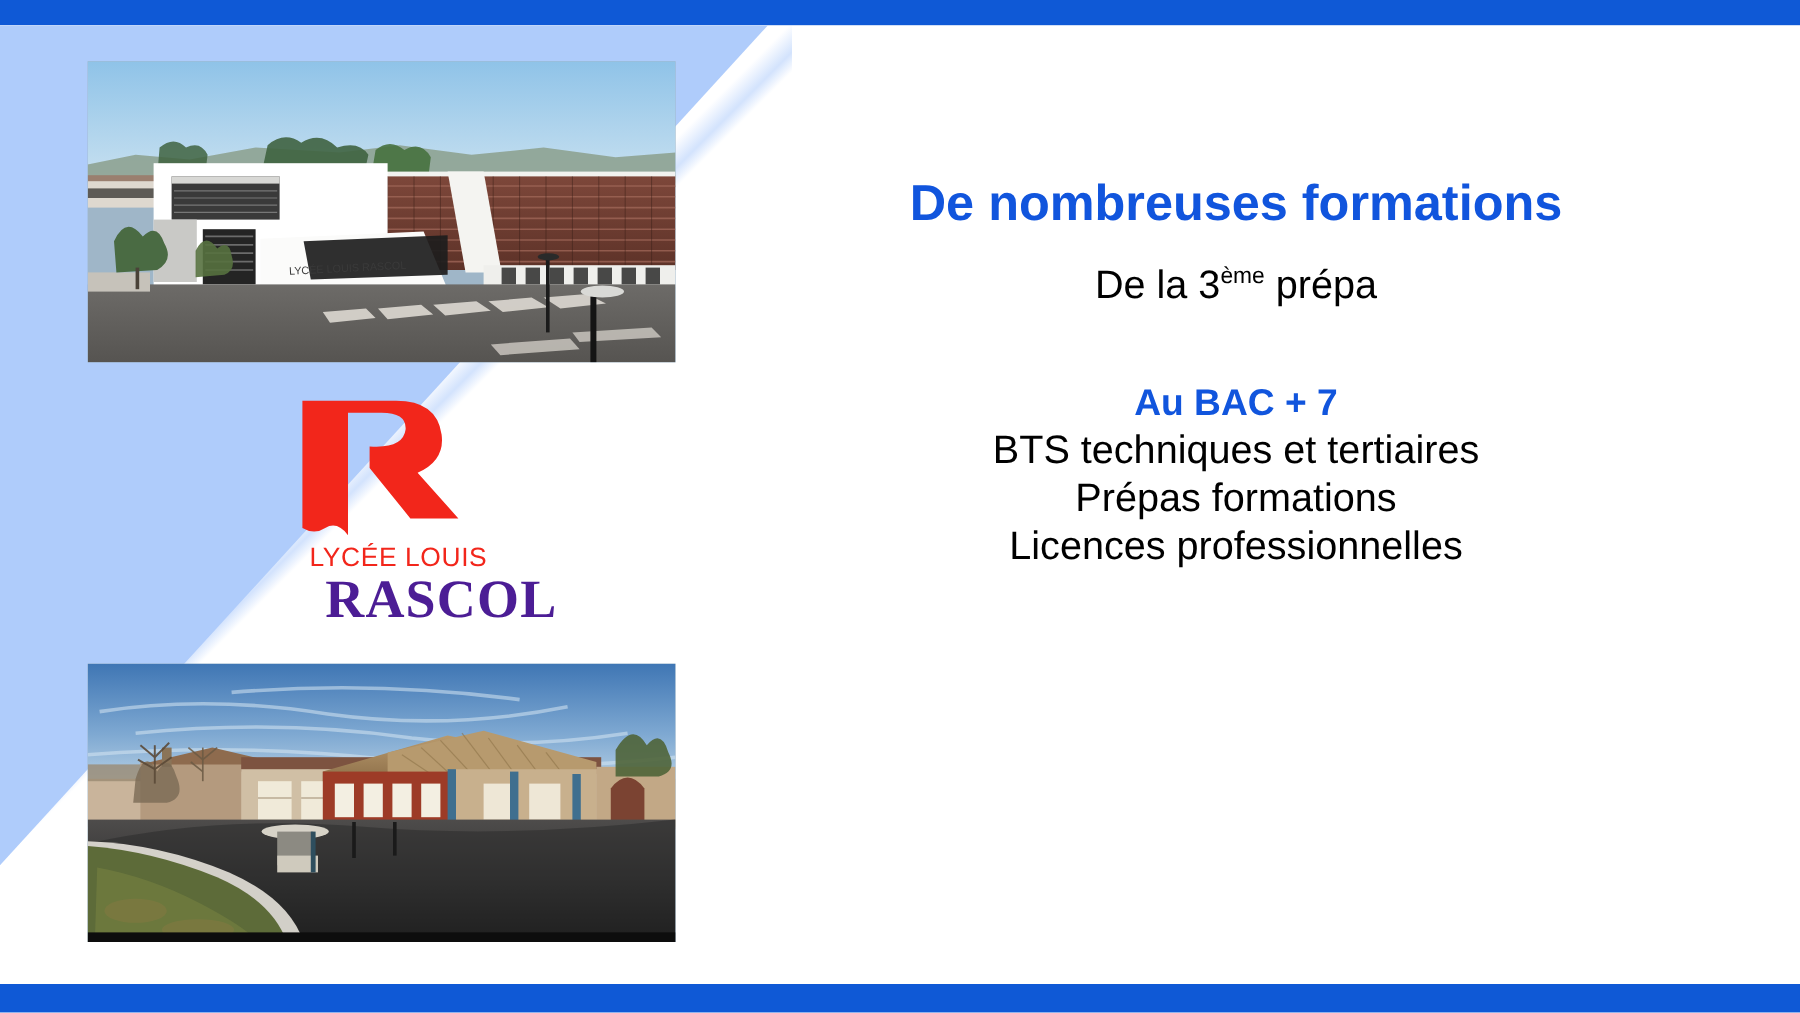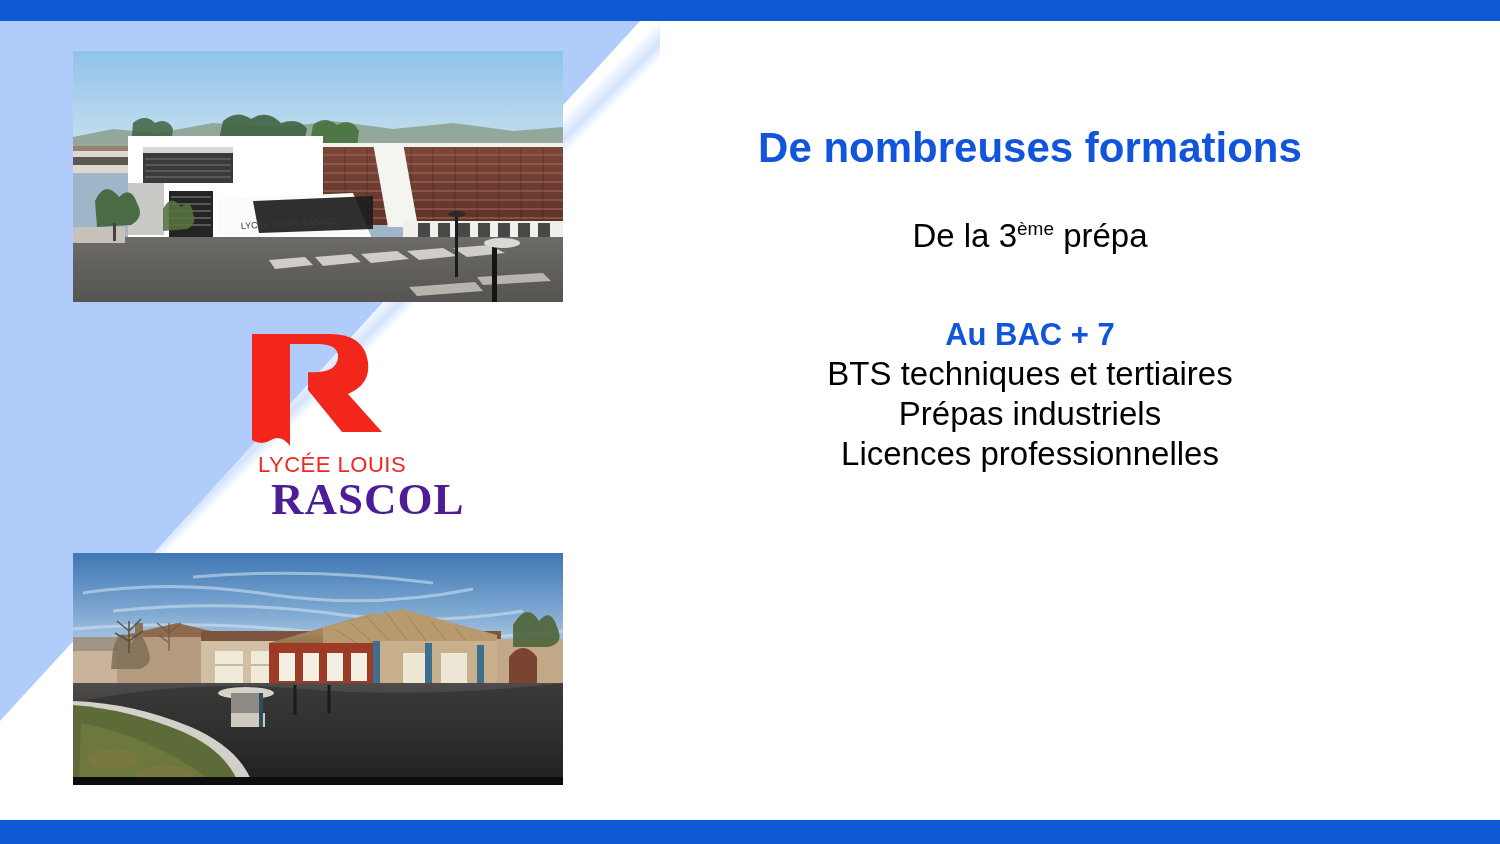--- a/index.html
+++ b/index.html
@@ -104,28 +104,28 @@
     position: absolute;
     left: 600px; top: 60px;
     width: 860px;
     text-align: center;
   }
   .title {
     color: #1155DD;
     font-weight: bold;
     font-size: 42px;
     line-height: 48px;
-    margin-top: 64px;
+    margin-top: 85px;
     letter-spacing: 0px;
   }
   .subtitle {
     color: #000000;
     font-size: 33px;
     line-height: 40px;
-    margin-top: 44px;
+    margin-top: 24px;
   }
   .subtitle sup {
     font-size: 19px;
     vertical-align: super;
     line-height: 0;
   }
   .block { margin-top: 60px; }
   .block-head {
     color: #1155DD;
     font-weight: bold;
@@ -380,18 +380,18 @@
     <div class="title">De nombreuses formations</div>
 
     <div class="subtitle"><span>De la 3</span><sup>ème</sup><span> prépa</span></div>
 
     <div class="block">
     </div>
 
     <div class="block block-2">
       <div class="block-head">Au BAC + 7</div>
       <div class="block-line">BTS techniques et tertiaires</div>
-      <div class="block-line">Prépas industriels</div>
+      <div class="block-line">Prépas formations</div>
       <div class="block-line">Licences professionnelles</div>
     </div>
 
   </div>
 </div>
 
 </body></html>

